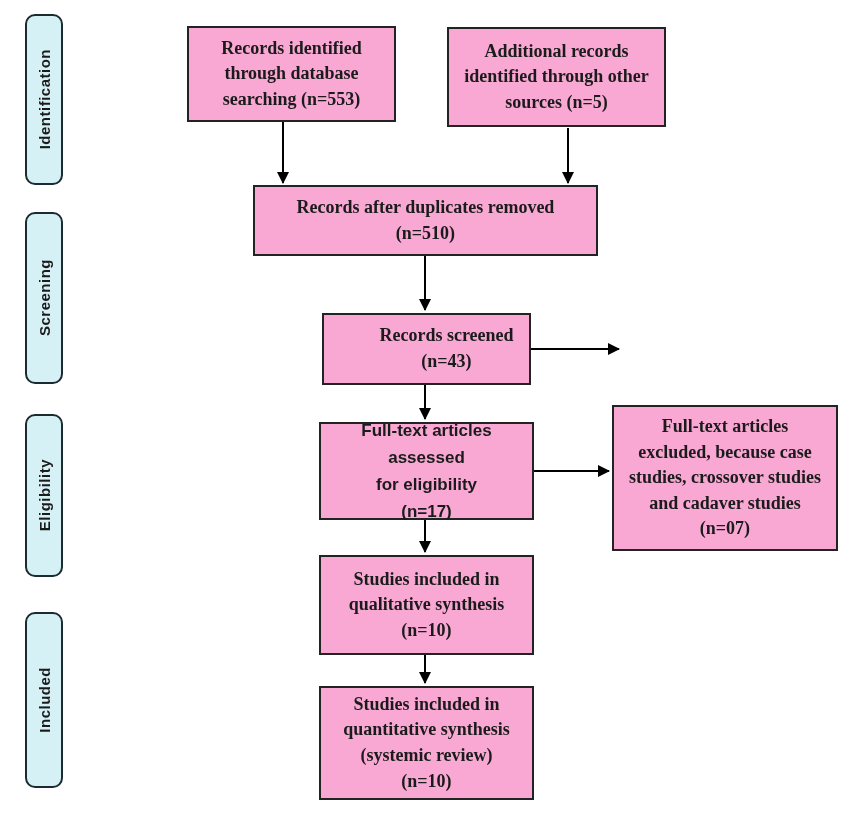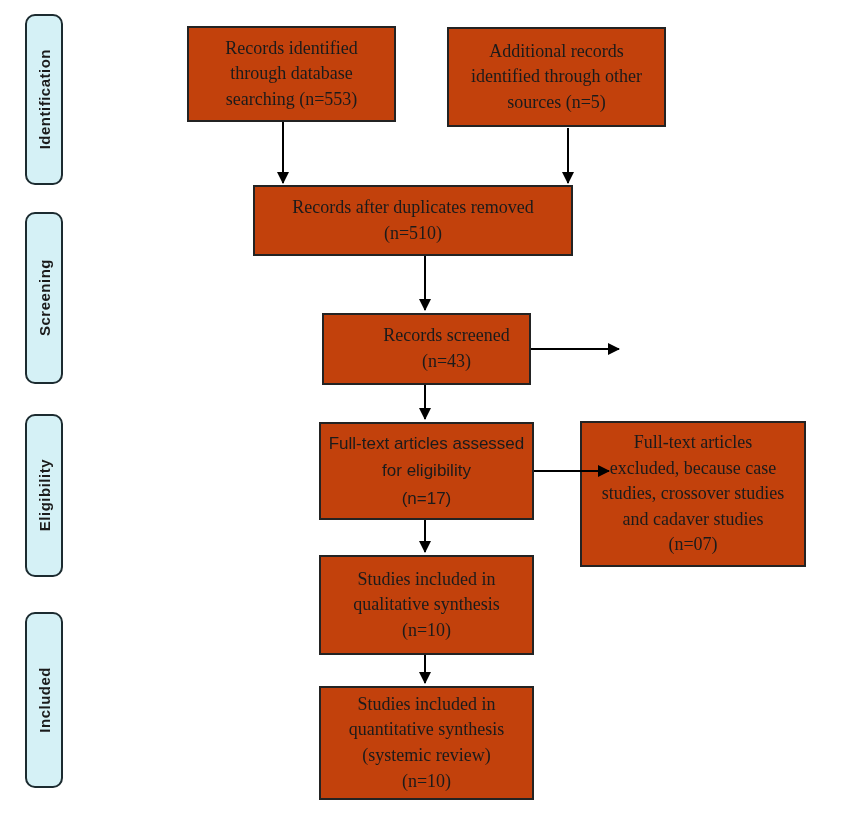--- a/index.html
+++ b/index.html
@@ -28,32 +28,33 @@
     writing-mode: vertical-rl;
     transform: rotate(180deg);
     font-family: "Liberation Sans", sans-serif;
     font-weight: bold;
     font-size: 15px;
     letter-spacing: 0.5px;
     color: var(--text, #1b1b1b);
   }
   .box {
     position: absolute;
-    background: #c2410c;
+    background: #f9a8d4;
     border: 2px solid var(--box-border, #232323);
     box-sizing: border-box;
     display: flex;
     align-items: center;
     justify-content: center;
     text-align: center;
     color: var(--text, #1b1b1b);
     font-family: "Liberation Serif", serif;
     font-size: 18px;
     line-height: 1.42;
     padding: 2px 4px;
+    font-weight: bold;
   }
   .box span {
     white-space: pre-line;
   }
   .box.sans {
     font-family: "Liberation Sans", sans-serif;
     font-size: 17px;
     line-height: 1.6;
   }
   svg.arrows {
@@ -91,34 +92,34 @@
   <div class="box" style="left:187px; top:26px; width:209px; height:96px;">
     <span>Records identified
 through database
 searching (n=553)</span>
   </div>
   <div class="box" style="left:447px; top:27px; width:219px; height:100px;">
     <span>Additional records
 identified through other
 sources (n=5)</span>
   </div>
-  <div class="box" style="left:253px; top:185px; width:320px; height:71px;">
+  <div class="box" style="left:253px; top:185px; width:345px; height:71px;">
     <span>Records after duplicates removed
 (n=510)</span>
   </div>
   <div class="box" style="left:322px; top:313px; width:209px; height:72px;padding-left:44px;">
     <span>Records screened
 (n=43)</span>
   </div>
   <div class="box sans" style="left:319px; top:422px; width:215px; height:98px;">
     <span>Full-text articles assessed
 for eligibility
 (n=17)</span>
   </div>
-  <div class="box" style="left:580px; top:405px; width:226px; height:146px;margin-top:16px;">
+  <div class="box" style="left:612px; top:405px; width:226px; height:146px;">
     <span>Full-text articles
 excluded, because case
 studies, crossover studies
 and cadaver studies
 (n=07)</span>
   </div>
   <div class="box" style="left:319px; top:555px; width:215px; height:100px;">
     <span>Studies included in
 qualitative synthesis
 (n=10)</span>

